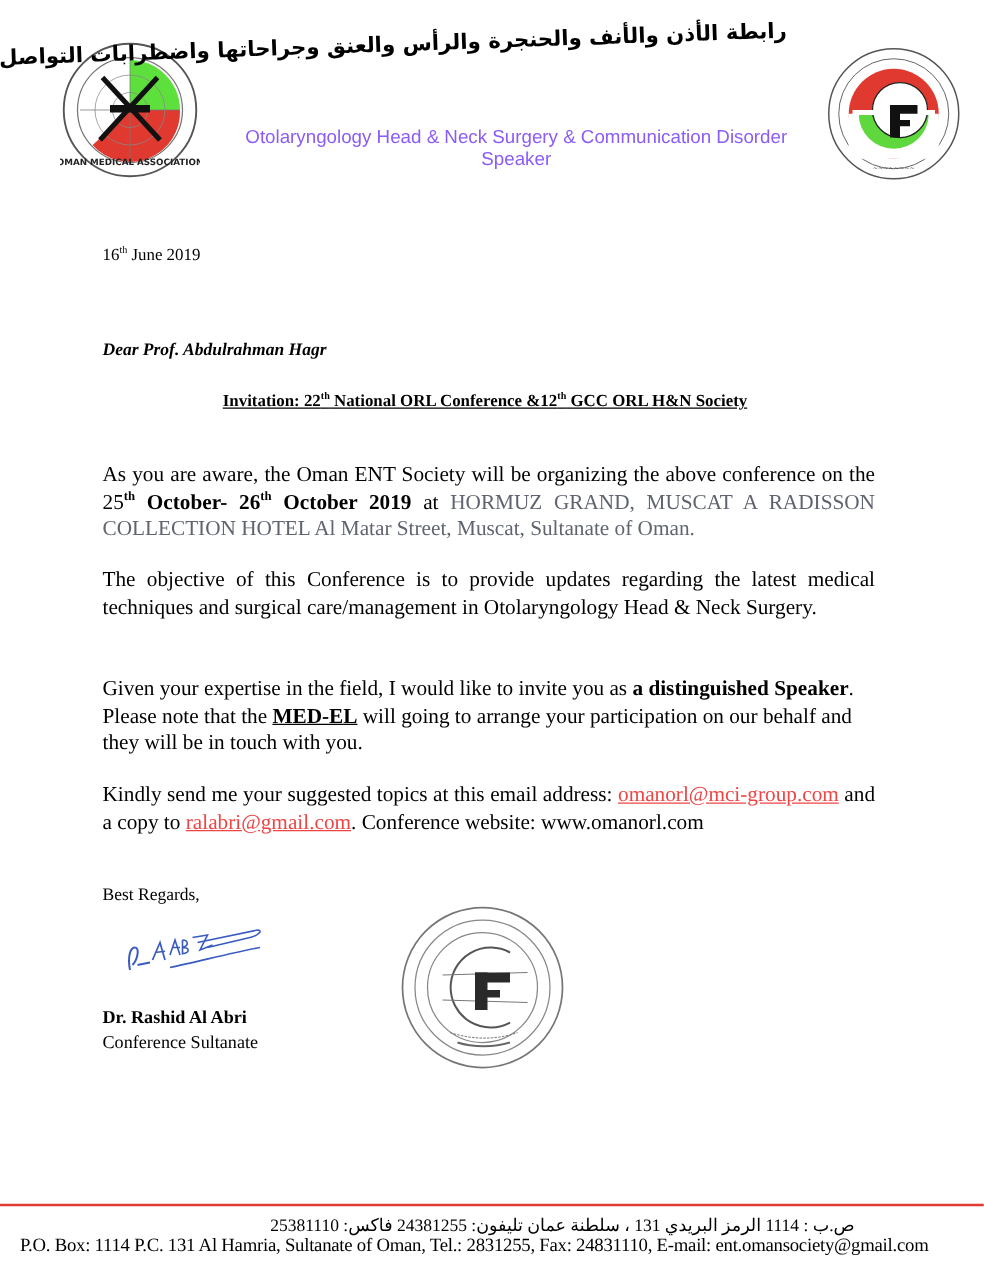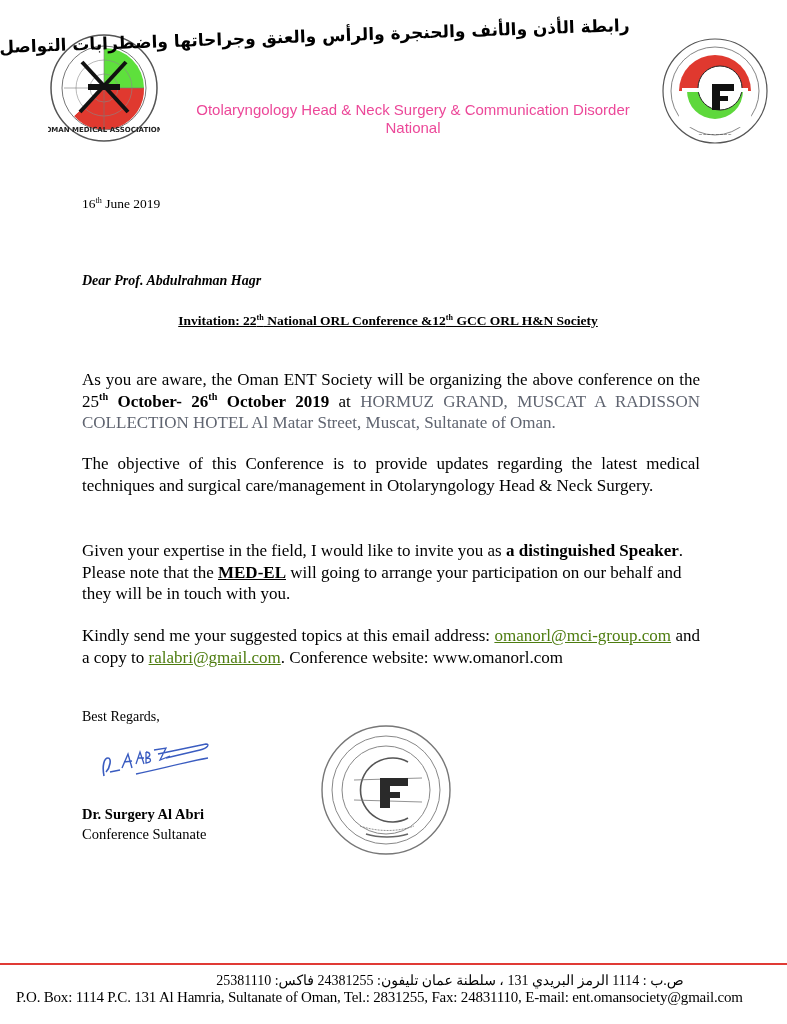--- a/index.html
+++ b/index.html
@@ -10,41 +10,41 @@
   .logo { position: absolute; }
   .arabic-title {
     position: absolute; left: 170px; top: 26px; width: 460px; height: 50px;
     font-family: "DejaVu Sans", sans-serif; font-weight: bold; font-size: 17px;
     text-align: center; direction: rtl; white-space: nowrap; letter-spacing: -0.3px;
   }
   .arabic-title span { display: inline-block; transform: rotate(-2deg); }
   .society-name {
     position: absolute; left: 188px; top: 101px; width: 450px;
     font-family: "Liberation Sans", sans-serif; font-size: 15px; line-height: 18px;
-    text-align: center; color: #ec4899;
+    text-align: center; color: #8b5cf6;
   }
 
   
   .sans { font-family: Liberation Serif, serif; }
   .serif { font-family: "Liberation Serif", serif; }
   .date { left: 82px; top: 196px; font-size: 13.5px; }
   .greeting { left: 82px; top: 273px; font-size: 14px; font-weight: bold; font-style: italic; }
   .subject {
     left: 90px; top: 312px; width: 596px; text-align: center;
     font-size: 13.5px; font-weight: bold; line-height: 18px; text-decoration: underline;
   }
   .para {
     left: 82px; width: 618px; font-size: 17px; line-height: 21.5px; text-align: justify;
   }
   .p1 { top: 369px; }
   .p2 { top: 453px; }
   .p3 { top: 540px; }
   .p4 { top: 625px; }
   .gray { color: #5f6470; }
-  .link { color: #4d7c0f; }
+  .link { color: #ef4444; }
   sup { font-size: 60%; line-height: 0; vertical-align: super; }
 
   .regards { left: 82px; top: 709px; font-size: 14px; }
   .sig-name { left: 82px; top: 806px; font-size: 14.5px; font-weight: bold; }
   .sig-title { left: 82px; top: 826px; font-size: 14.5px; }
 
   
   .footer-line { position: absolute; left: 0; top: 963px; width: 787px; height: 2px; background: #e03a35; }
   .footer-ar {
     left: 190px; top: 972px; width: 520px; font-size: 14px; direction: rtl; text-align: center; white-space: nowrap;
@@ -71,21 +71,21 @@
     <text x="56" y="100" text-anchor="middle" font-family="DejaVu Sans, sans-serif" font-size="7" font-weight="bold" fill="#222">OMAN MEDICAL ASSOCIATION</text>
   </svg>
 </div>
 
 <div class="arabic-title">
   <span>رابطة الأذن والأنف والحنجرة والرأس والعنق وجراحاتها واضطرابات التواصل</span>
 </div>
 
 <div class="society-name">
   <div>Otolaryngology Head &amp; Neck Surgery &amp; Communication Disorder</div>
-  <div>National</div>
+  <div>Speaker</div>
 </div>
 
 <div class="logo" style="left:660px;top:36px;width:110px;height:110px;">
   <svg width="110" height="110" viewBox="0 0 110 110">
     <circle cx="55" cy="55" r="52" fill="#fff" stroke="#555" stroke-width="1.2"></circle>
     <circle cx="55" cy="55" r="44" fill="none" stroke="#666" stroke-width="0.8"></circle>
     <circle cx="55" cy="55" r="36" fill="#e0392f"></circle>
     <rect x="19" y="55" width="72" height="36" fill="#fff"></rect>
     <path d="M27 55 A28 28 0 0 0 83 55 Z" fill="#5ed83c"></path>
     <circle cx="60" cy="52" r="22" fill="#fff" stroke="#222" stroke-width="1"></circle>
@@ -128,21 +128,21 @@
 <div class="abs" style="left:96px;top:736px;width:120px;height:50px;">
   <svg width="120" height="50" viewBox="0 0 120 50">
     <path d="M8 40 C6 30, 8 22, 12 22 C16 22, 14 32, 10 36 M14 36 L24 34" fill="none" stroke="#3a5cc0" stroke-width="1.6"></path>
     <path d="M26 32 L32 18 L36 32 M28 26 L36 25" fill="none" stroke="#3a5cc0" stroke-width="1.4"></path>
     <path d="M40 28 L44 16 L48 28 M42 22 L48 22 M50 16 L50 27 C56 26,56 22,50 22 C56 20,54 16,50 16" fill="none" stroke="#3a5cc0" stroke-width="1.3"></path>
     <path d="M58 14 L70 12 L64 24 L74 20 M62 18 L110 8 C114 8, 112 12, 104 14 L70 22" fill="none" stroke="#3a5cc0" stroke-width="1.3"></path>
     <path d="M40 38 C60 34, 90 26, 112 22" fill="none" stroke="#3a5cc0" stroke-width="1.3"></path>
   </svg>
 </div>
 
-<div class="abs sans sig-name">Dr. Surgery Al Abri</div>
+<div class="abs sans sig-name">Dr. Rashid Al Abri</div>
 <div class="abs sans sig-title">Conference Sultanate</div>
 
 <div class="abs" style="left:318px;top:722px;width:136px;height:136px;">
   <svg width="136" height="136" viewBox="0 0 136 136">
     <circle cx="68" cy="68" r="64" fill="none" stroke="#777" stroke-width="1.4"></circle>
     <circle cx="68" cy="68" r="54" fill="none" stroke="#888" stroke-width="1"></circle>
     <circle cx="68" cy="68" r="44" fill="none" stroke="#888" stroke-width="1"></circle>
     <path d="M90 40 A32 32 0 1 0 90 96" fill="none" stroke="#555" stroke-width="1.6"></path>
     <line x1="36" y1="58" x2="104" y2="56" stroke="#777" stroke-width="0.8"></line>
     <line x1="36" y1="78" x2="104" y2="80" stroke="#777" stroke-width="0.8"></line>

